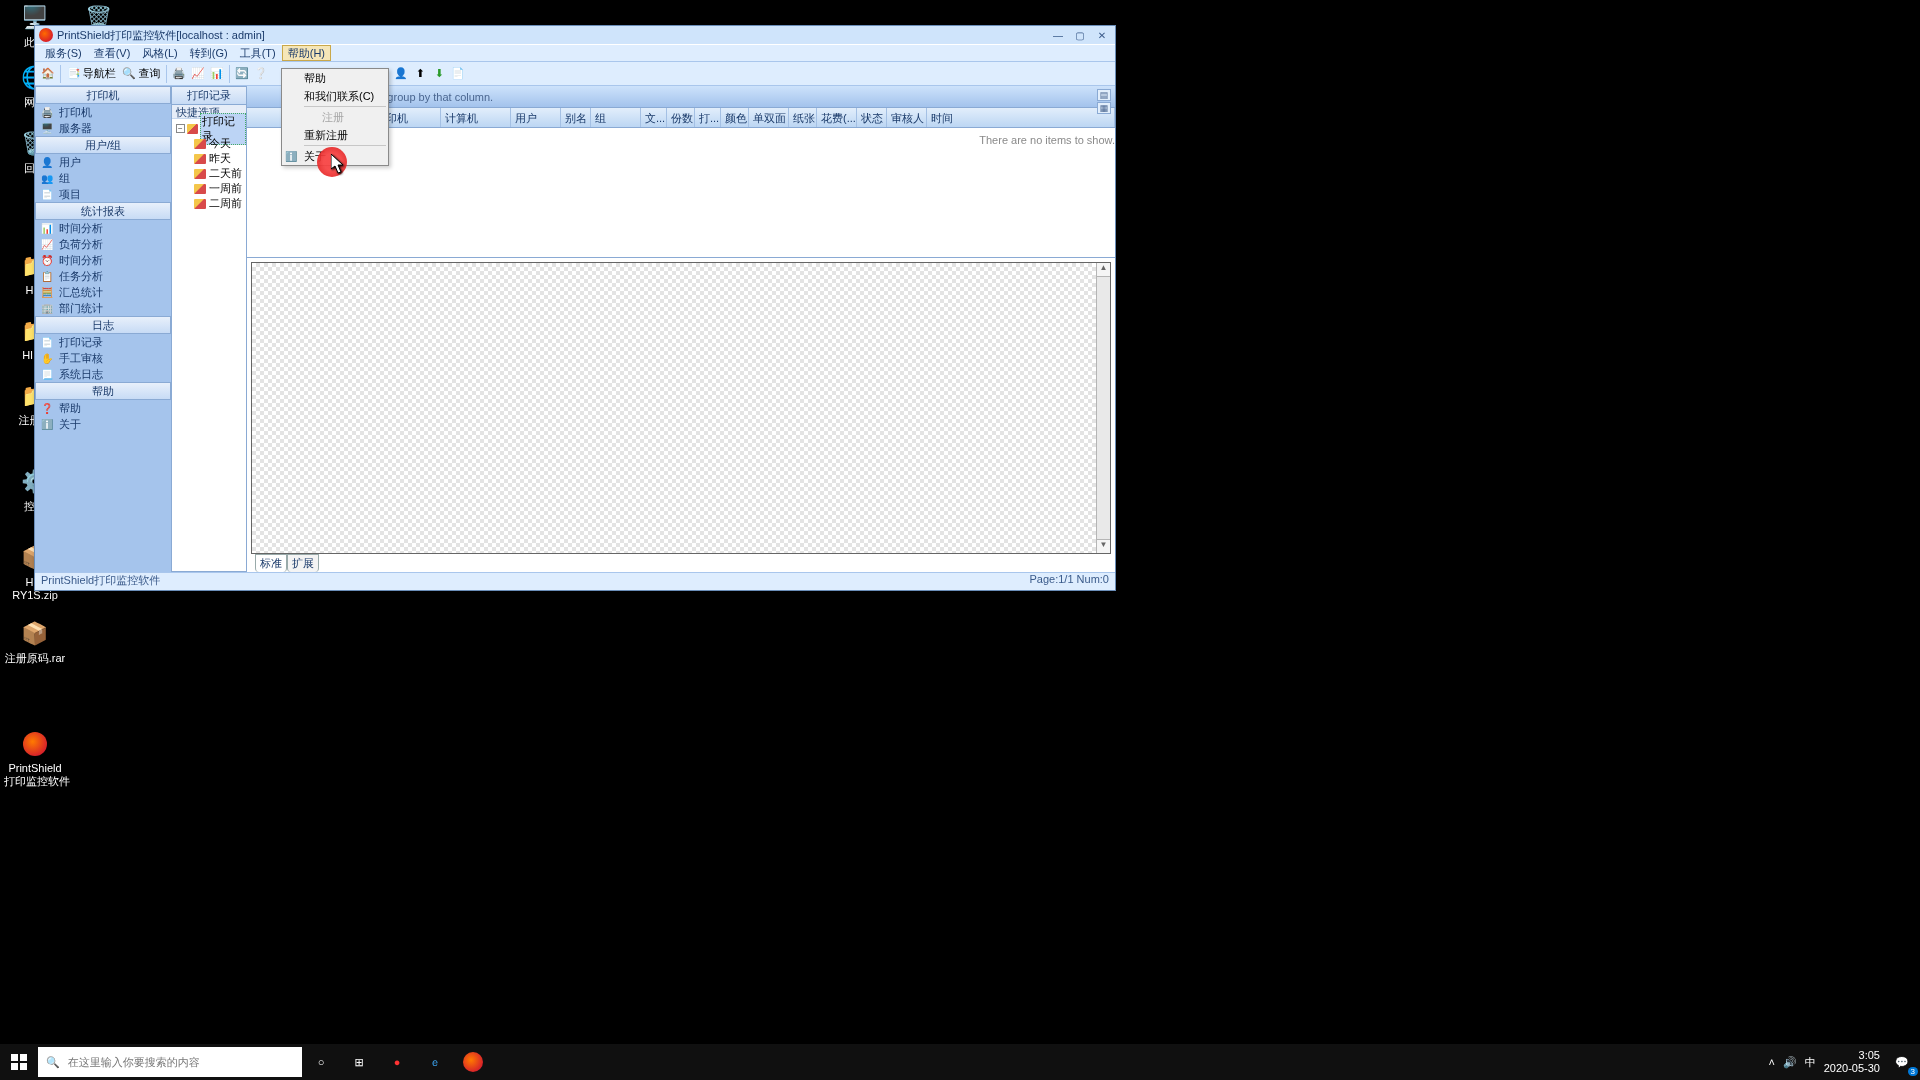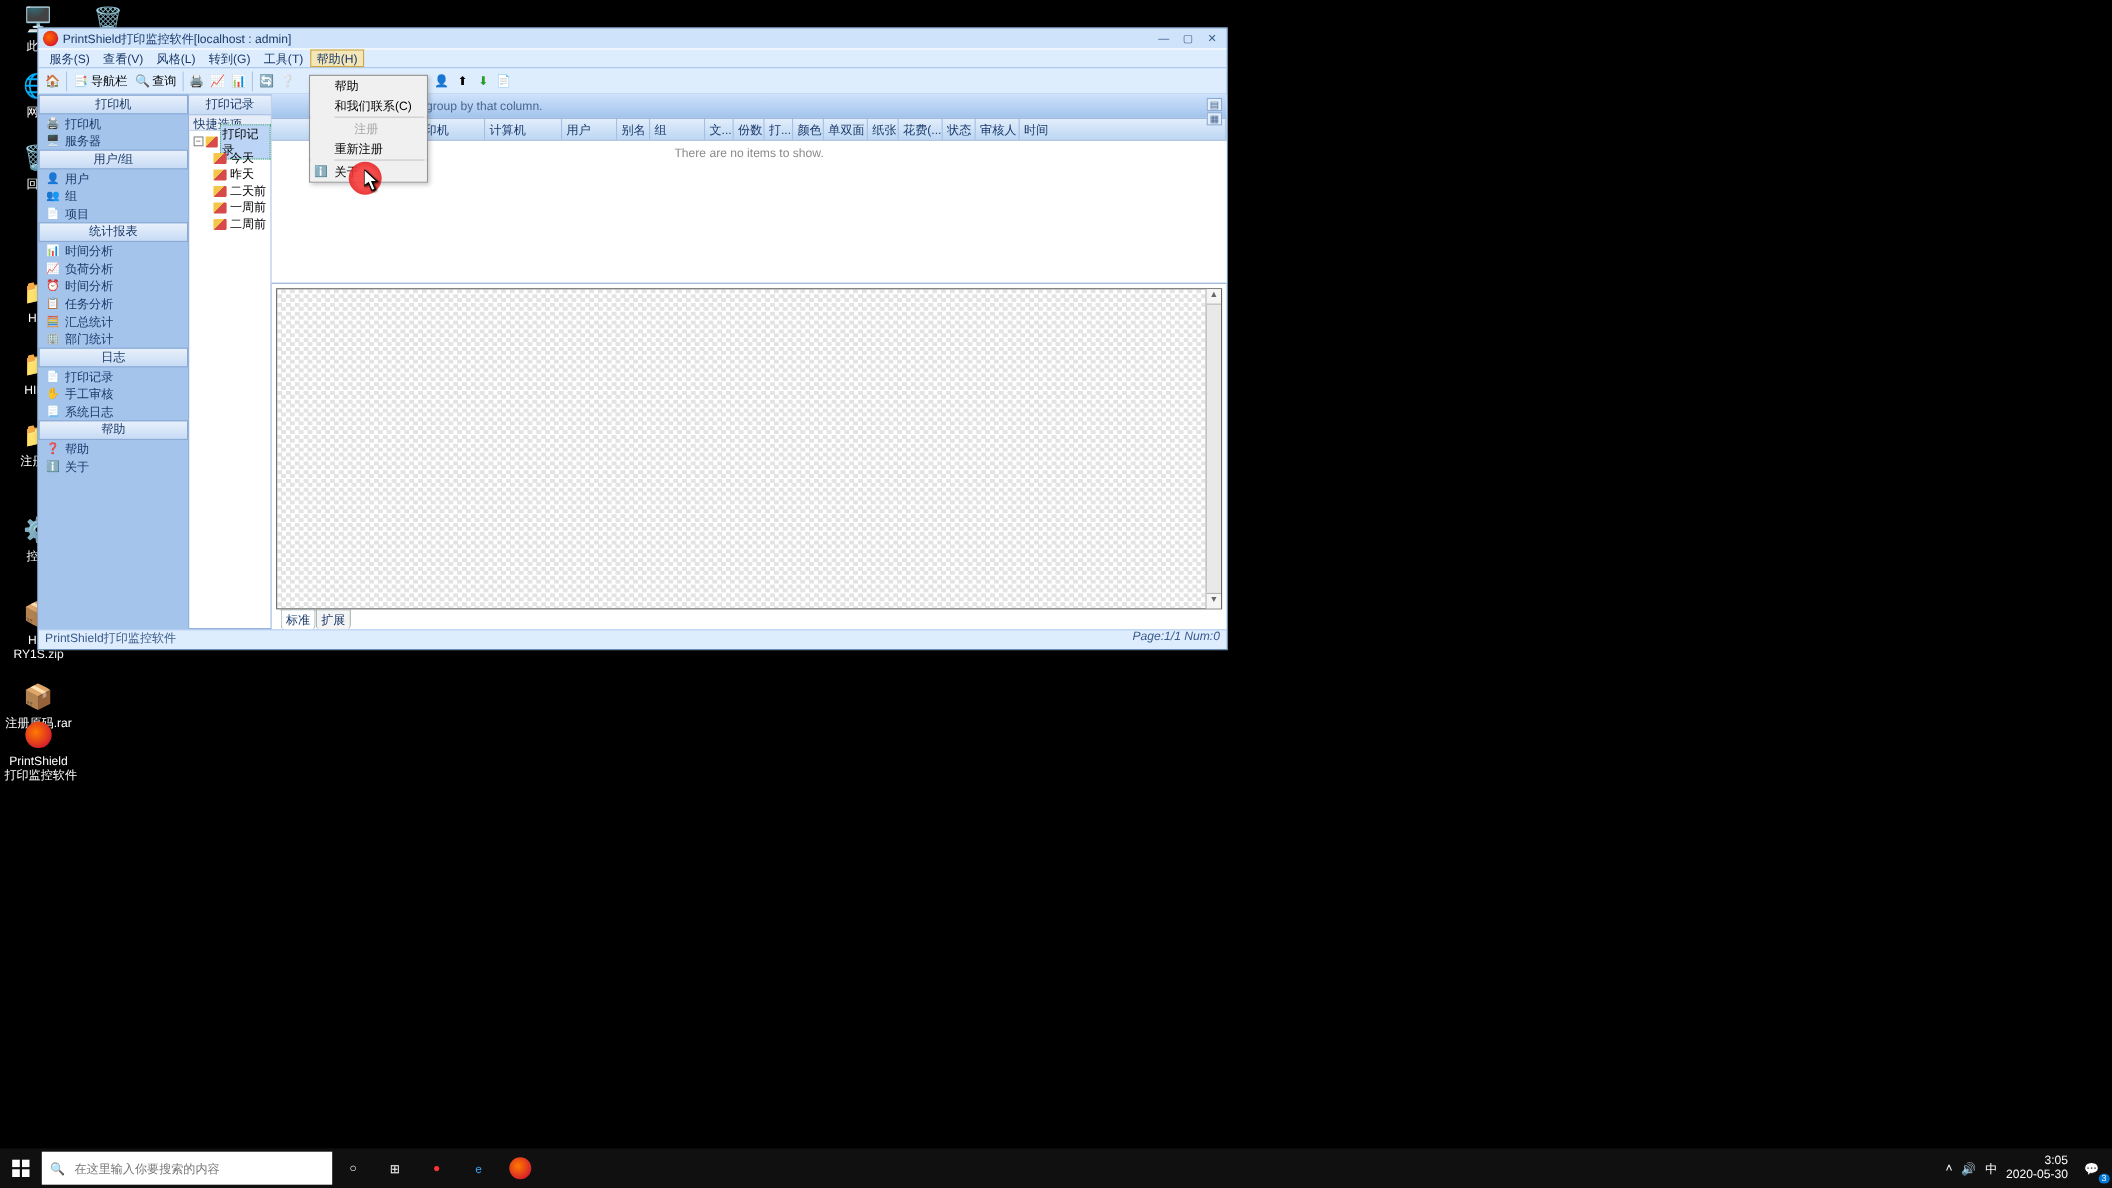--- a/index.html
+++ b/index.html
@@ -50,33 +50,33 @@
 .book-icon { width: 12px; height: 10px; background: linear-gradient(135deg,#f4c64a,#f4c64a 45%,#d84a4a 46%,#d84a4a); border-radius: 1px; display: inline-block; }
 
 .main { flex: 1; display: flex; flex-direction: column; background: #fff; position: relative; }
 .dropzone { height: 22px; background: linear-gradient(#cde2fb,#a3c3ec); border-bottom: 1px solid #8aaad4; display: flex; align-items: center; padding-left: 6px; color: #4a6690; position: relative; }
 .dropzone .left-spacer { width: 72px; }
 .col-icons { position: absolute; right: 4px; top: 3px; display: flex; flex-direction: column; gap: 1px; }
 .col-icons span { width: 14px; height: 12px; display: flex; align-items: center; justify-content: center; font-size: 9px; color: #4a6690; border: 1px solid #8aaad4; background: #e2eefb; }
 
 .grid-head { height: 20px; background: linear-gradient(#e2eefb,#bcd6f3); border-bottom: 1px solid #8aaad4; display: flex; align-items: stretch; }
 .gh { border-right: 1px solid #a4c0e4; padding: 3px 4px; color: #1a3a6a; white-space: nowrap; overflow: hidden; }
-.grid-body { height: 130px; background: #fff; border-bottom: 1px solid #8aaad4; overflow: auto; display: flex; align-items: flex-start; justify-content: center; padding-top: 6px; color: #8a8a8a; }
+.grid-body { height: 130px; background: #fff; border-bottom: 1px solid #8aaad4; overflow: auto; display: flex; align-items: flex-start; justify-content: flex-end; padding-top: 6px; color: #8a8a8a; }
 
 .preview-wrap { flex: 1; display: flex; flex-direction: column; padding: 4px 4px 0; }
 .preview { flex: 1; border: 1px solid #666; background-image: repeating-conic-gradient(#e3e3e3 0 25%, #fff 0 50%); background-size: 8px 8px; position: relative; }
 .preview-scroll { position: absolute; right: 0; top: 0; bottom: 0; width: 14px; background: #e9e9e9; border-left: 1px solid #b5b5b5; }
 .preview-scroll .sbtn { height: 14px; background: #f5f5f5; border-bottom: 1px solid #b5b5b5; text-align: center; font-size: 8px; color: #666; }
 .preview-scroll .sbtn.bottom { position: absolute; bottom: 0; left: 0; right: 0; border-top: 1px solid #b5b5b5; border-bottom: none; }
 .tabs { height: 18px; display: flex; align-items: flex-end; gap: -4px; padding-left: 4px; }
 .tab { padding: 1px 4px; border: 1px solid #9aa; border-bottom: none; background: #f4f4f4; border-radius: 0 0 4px 4px; color: #1a3a6a; font-size: 11px; }
 .tab.active { background: #fff; }
 
 .statusbar { height: 18px; background: #deedfe; border-top: 1px solid #a9c6ec; display: flex; align-items: flex-start; padding: 0 6px; color: #3a5a8a; font-size: 11px; }
-.statusbar .r { margin-left: auto; font-style: italic; }
+.statusbar .r { margin-left: auto; }
 
 
 .click-circle { position: absolute; left: 282px; top: 121px; width: 30px; height: 30px; border-radius: 50%; background: radial-gradient(circle,#f84040 40%,#d61414 100%); z-index: 60; opacity: .92; }
 .cursor { position: absolute; left: 296px; top: 128px; z-index: 70; }
 .cursor svg { filter: drop-shadow(1px 1px 1px #000); }
 
 
 .taskbar { position: absolute; left: 0; right: 0; bottom: 0; height: 36px; background: #101010; display: flex; align-items: center; }
 .start { width: 38px; height: 36px; display: flex; align-items: center; justify-content: center; }
 .start svg { width: 16px; height: 16px; }
@@ -122,21 +122,21 @@
   </div>
 <div class="desktop-icon" style="left:4px; top:542px">
     <div class="ico">📦</div>
     <div class="lbl" style="white-space:pre">HID
 RY1S.zip</div>
   </div>
 <div class="desktop-icon" style="left:4px; top:618px">
     <div class="ico">📦</div>
     <div class="lbl">注册原码.rar</div>
   </div>
-<div class="desktop-icon" style="left:4px; top:652px">
+<div class="desktop-icon" style="left:4px; top:728px">
     <div class="ico">
       <span style="display:inline-block;width:24px;height:24px;border-radius:50%;background:radial-gradient(circle at 40% 40%,#ff7a00,#c8003a)"></span>
     </div>
     <div class="lbl" style="white-space:pre">PrintShield
 打印监控软件</div>
   </div>
 
 <div class="desktop-icon" style="left:68px; top:2px">
     <div class="ico">🗑️</div>
   </div>

